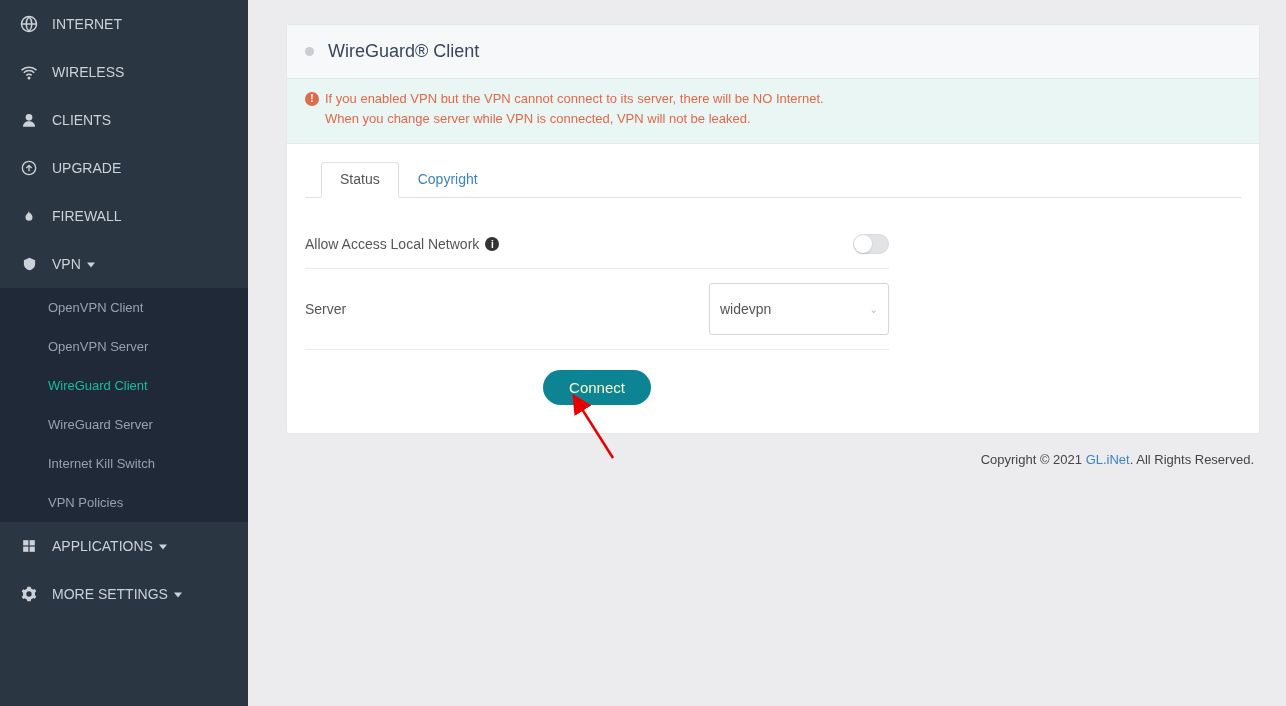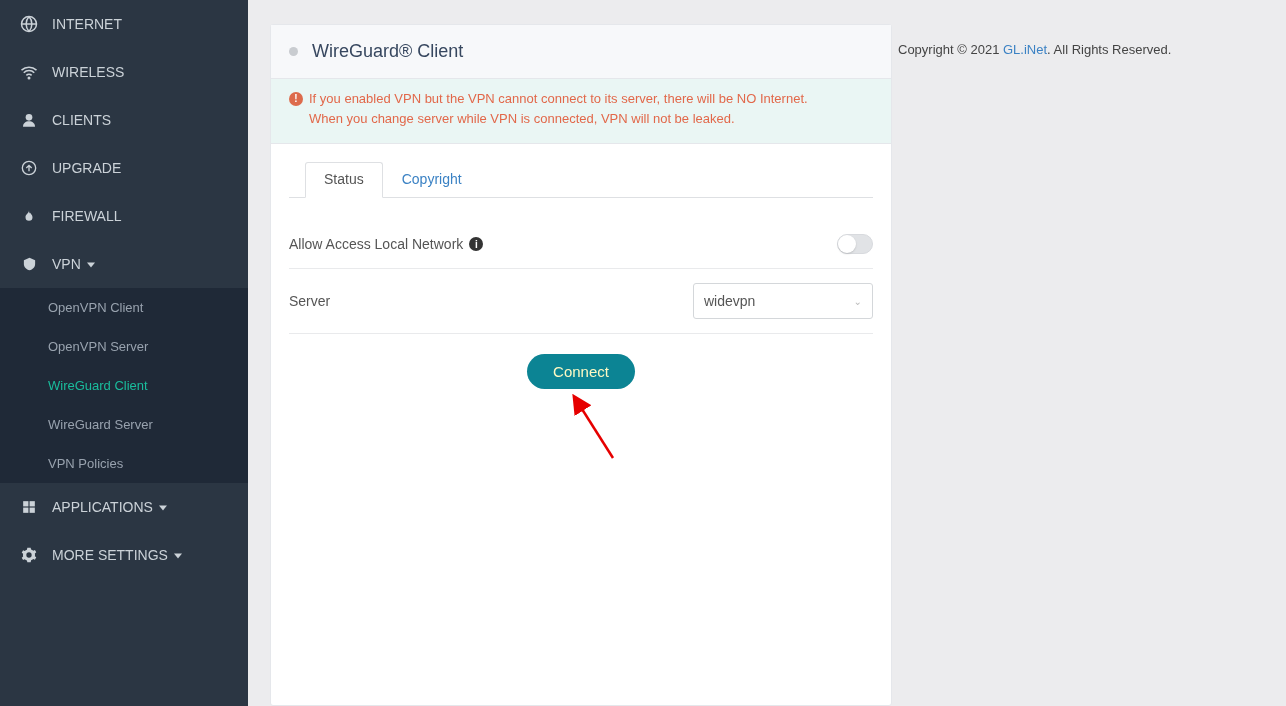--- a/index.html
+++ b/index.html
@@ -6,21 +6,21 @@
     body { display: flex; width: 1286px; height: 706px; background: #ececee; overflow: hidden; }
     
     .sidebar { width: 248px; background: #2b3643; color: #cbd2d8; flex-shrink: 0; }
     .nav-item { display: flex; align-items: center; padding: 15px 20px; cursor: pointer; font-size: 14px; font-weight: 500; }
     .nav-item .nav-icon { width: 18px; height: 18px; margin-right: 14px; display: inline-flex; align-items: center; justify-content: center; }
     .nav-item .caret { margin-left: 6px; }
     .submenu { background: #1f2937; }
     .sub-item { padding: 12px 20px 12px 32px; font-size: 13px; color: #98a2ae; cursor: pointer; margin-left: 16px; }
     .sub-item.active { color: #1abc9c; }
     
-    .main { flex: 1; padding: 24px 26px 0 22px; display: flex; flex-direction: row; }
+    .main { flex: 1; padding: 24px 26px 0 38px; display: flex; flex-direction: column; }
     .panel { background: #fff; border: 1px solid #e5e7eb; border-radius: 3px; }
     .panel-header { display: flex; align-items: center; padding: 16px 18px; background: #f7f8fa; border-bottom: 1px solid #e5e7eb; }
     .status-dot { width: 9px; height: 9px; border-radius: 50%; background: #c9ccd0; margin-right: 14px; }
     .panel-title { font-size: 18px; color: #37475f; font-weight: 400; }
     
     .alert { background: #eaf6f4; padding: 10px 18px 14px 18px; font-size: 13px; color: #e2684a; line-height: 1.55; border-bottom: 1px solid #e5e7eb; }
     .alert-row1 { display: flex; align-items: center; }
     .alert-icon { width: 14px; height: 14px; border-radius: 50%; background: #dd6b4c; color: #fff; display: inline-flex; align-items: center; justify-content: center; font-size: 10px; font-weight: bold; margin-right: 6px; flex-shrink: 0; }
     .alert-line2 { padding-left: 20px; }
     
@@ -30,21 +30,21 @@
     .tab.active { color: #555; background: #fff; border-color: #dee0e3; border-bottom: 1px solid #fff; margin-left: 16px; }
     
     .form-section { width: 584px; margin-top: 22px; }
     .form-row { display: flex; align-items: center; justify-content: space-between; padding: 14px 0; border-bottom: 1px solid #e9eaec; color: #555; font-size: 14px; gap: 12px; }
     .form-label { display: flex; align-items: center; }
     .info-icon { width: 14px; height: 14px; border-radius: 50%; background: #333; color: #fff; display: inline-flex; align-items: center; justify-content: center; font-size: 10px; font-weight: bold; margin-left: 6px; }
     
     .toggle { width: 36px; height: 20px; background: #e1e3e6; border-radius: 20px; position: relative; cursor: pointer; border: 1px solid #d8dade; }
     .toggle-knob { position: absolute; width: 18px; height: 18px; background: #fff; border-radius: 50%; top: 0; left: 0; box-shadow: 0 1px 2px rgba(0,0,0,0.15); }
     
-    .select { width: 180px; height: 36px; border: 1px solid #d4d7da; border-radius: 3px; padding: 0 10px; display: flex; align-items: center; justify-content: space-between; font-size: 14px; color: #555; cursor: pointer; }
+    .select { width: 180px; height: 52px; border: 1px solid #d4d7da; border-radius: 3px; padding: 0 10px; display: flex; align-items: center; justify-content: space-between; font-size: 14px; color: #555; cursor: pointer; }
     .select-caret { color: #bbb; font-size: 10px; }
     
     .btn-row { text-align: center; padding: 20px 0 10px; }
     .btn-connect { background: #0c8494; color: #fef9c3; border: none; padding: 9px 26px; border-radius: 20px; font-size: 15px; cursor: pointer; }
     
     .footer { text-align: right; font-size: 13px; color: #444; padding: 18px 6px; }
     .footer a { color: #3b82c4; text-decoration: none; }
     
     .arrow-overlay { position: fixed; left: 565px; top: 388px; pointer-events: none; z-index: 10; }
     .arrow-overlay svg { display: block; }
@@ -109,20 +109,21 @@
           <path d="M0 0h10L5 6z"></path>
         </svg>
     </span>
   </div>
 
   <div class="submenu">
     <div class="sub-item">OpenVPN Client</div>
     <div class="sub-item">OpenVPN Server</div>
     <div class="sub-item active">WireGuard Client</div>
     <div class="sub-item">WireGuard Server</div>
+    <div class="sub-item">Internet Kill Switch</div>
     <div class="sub-item">VPN Policies</div>
   </div>
 
   <div class="nav-item">
     <span class="nav-icon">
       <svg width="14" height="14" viewBox="0 0 24 24" fill="#cbd2d8">
           <rect x="2" y="2" width="9" height="9"></rect>
           <rect x="13" y="2" width="9" height="9"></rect>
           <rect x="2" y="13" width="9" height="9"></rect>
           <rect x="13" y="13" width="9" height="9"></rect>

